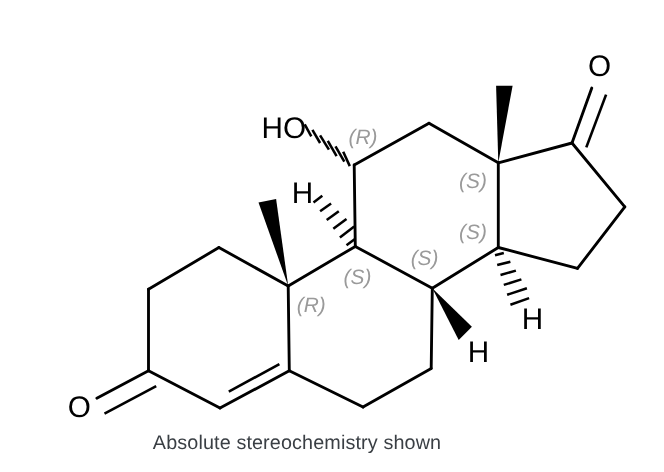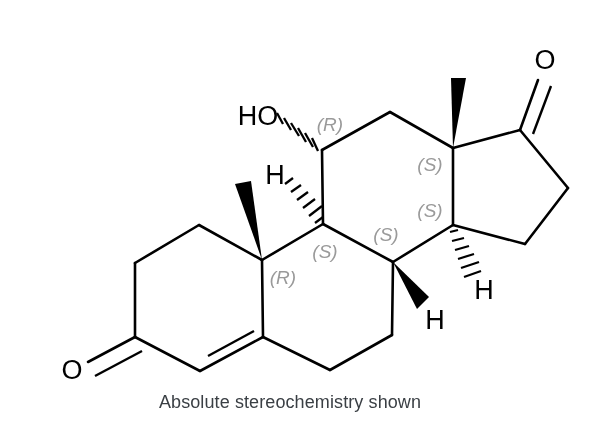--- a/index.html
+++ b/index.html
@@ -63,21 +63,20 @@
   .caption-text {
     position: absolute;
     left: 0;
     top: 392px;
     width: 540px;
     text-align: center;
     font-family: "Liberation Sans", sans-serif;
     font-size: 18px;
     color: #3a3f44;
     letter-spacing: 0.1px;
-    padding-left: 20px;
   }
 </style>
 </head>
 <body>
 
 <div id="structure-figure">
   <svg id="mol-svg" viewBox="0 0 604 429" xmlns="http://www.w3.org/2000/svg">
 
     <g>
       <path class="bond" d="M 199 225 L 135 263"></path>

